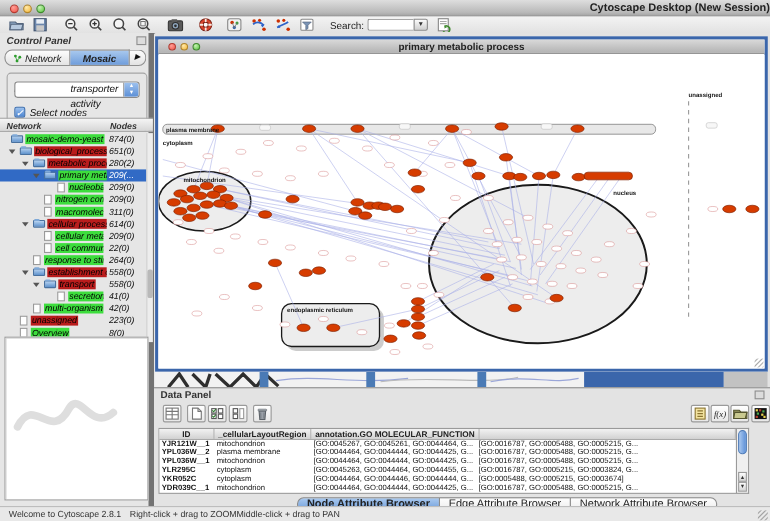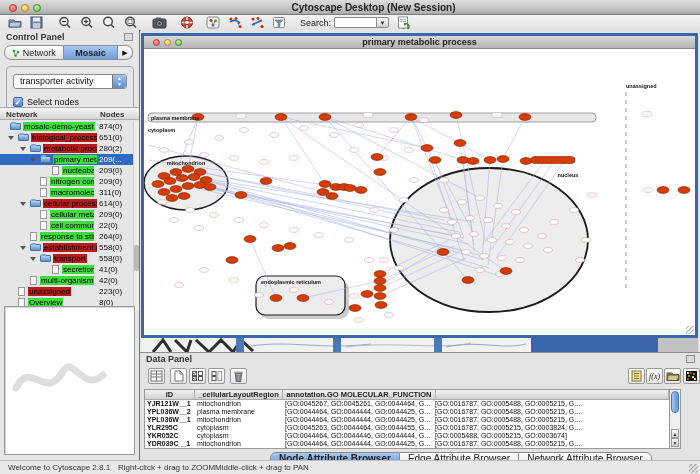--- a/index.html
+++ b/index.html
@@ -6,21 +6,21 @@
   *{box-sizing:border-box;}
   .app{position:relative;width:700px;height:474px;background:#e8e8e8;
        font-family:"Liberation Sans",sans-serif;overflow:hidden;
        -webkit-font-smoothing:antialiased;}
   .abs{position:absolute;}
 
   
   .titlebar{left:0;top:0;width:700px;height:15px;
     background:linear-gradient(#dedede,#b9b9b9 80%,#a6a6a6);
     border-bottom:1px solid #7c7c7c;}
-  .titlebar .title{width:100%;text-align:center;font-size:10px;font-weight:bold;
+  .titlebar .title{width:100%;text-align:right;font-size:10px;font-weight:bold;
     color:#222;line-height:15px;padding-left:47px;}
   .light{top:4px;width:8px;height:8px;border-radius:50%;}
   .light.r{background:radial-gradient(circle at 35% 30%,#ff9d95,#f4564a);border:1px solid #b43a30;}
   .light.y{background:radial-gradient(circle at 35% 30%,#ffe9a8,#f5b637);border:1px solid #b2862c;}
   .light.g{background:radial-gradient(circle at 35% 30%,#c6f2b2,#57c43e);border:1px solid #3f8a2e;}
 
   
   .toolbar{left:0;top:15px;width:700px;height:16px;
     background:linear-gradient(#f3f3f3,#e2e2e2);border-bottom:1px solid #9f9f9f;
     display:flex;align-items:center;}
@@ -28,36 +28,36 @@
   .tbi svg{display:block;}
   .search-lab{font-size:9px;color:#222;margin-left:14px;}
   .search-box{margin-left:3px;width:42px;height:11px;background:#fff;
     border:1px solid #8a8a8a;border-right:none;border-radius:2px 0 0 2px;}
   .search-drop{width:13px;height:11px;background:linear-gradient(#fcfcfc,#cfcfcf);
     border:1px solid #8a8a8a;border-radius:0 2px 2px 0;font-size:6px;line-height:11px;
     text-align:center;color:#333;}
 
   
   .cpanel{left:0;top:30px;width:140px;height:430px;background:#e6e6e6;
-    border-right:1px solid #737373;}
+    border-right:5px solid #737373;font-style:italic;}
   .cp-head{left:0;top:0;width:139px;height:14px;font-size:9px;font-weight:bold;
     color:#333;line-height:14px;padding-left:6px;}
   .float-btn{width:9px;height:8px;border:1px solid #8f8f8f;background:#dcdcdc;}
   .cp-tabs{left:4px;top:15px;width:131px;height:15px;display:flex;}
   .cp-tab{height:15px;border:1px solid #8f8f8f;font-size:9px;line-height:14px;
     text-align:center;background:linear-gradient(#fdfdfd,#e3e3e3);color:#222;}
   .cp-tab.first{border-radius:7px 0 0 7px;width:60px;}
   .cp-tab.sel{background:linear-gradient(#a8c8ee,#6f9ddb);font-weight:bold;width:54px;border-left:none;}
   .cp-tab-arrow{width:15px;border:1px solid #8f8f8f;border-left:none;border-radius:0 7px 7px 0;
     background:linear-gradient(#fdfdfd,#e3e3e3);font-size:7px;line-height:14px;text-align:center;color:#111;}
   .groupbox{left:6px;top:36px;width:128px;height:54px;border:1px solid #a5a5a5;border-radius:4px;}
   .gb-legend{left:10px;top:46px;background:#e6e6e6;padding:0 3px;font-size:9px;
     font-weight:bold;color:#333;}
   .combo{left:13px;top:44px;width:114px;height:15px;background:#fff;border:1px solid #8a8a8a;
-    border-radius:3px;display:flex;}
+    border-radius:3px;display:flex;padding-left:44px;}
   .combo .val{flex:1;font-size:9px;line-height:13px;padding-left:6px;color:#111;}
   .combo .step{width:14px;background:linear-gradient(#9ec2ef,#5c8fd6);border-left:1px solid #7a7a7a;
     border-radius:0 3px 3px 0;color:#fff;font-size:5px;line-height:6px;text-align:center;}
   .checkrow{left:13px;top:66px;height:12px;display:flex;align-items:center;}
   .checkbox{width:10px;height:10px;border-radius:2px;border:1px solid #3a6db0;
     background:linear-gradient(#9cc1ee,#4d86d2);color:#fff;font-size:8px;line-height:10px;
     text-align:center;font-weight:bold;}
   .checklab{font-size:9px;margin-left:4px;color:#111;}
   .tree-head{left:0;top:77px;width:139px;height:13px;
     background:linear-gradient(#f5f5f5,#d6d6d6);border-top:1px solid #aaa;border-bottom:1px solid #aaa;

